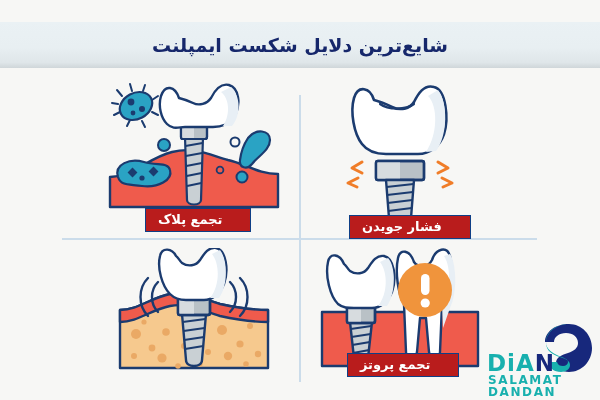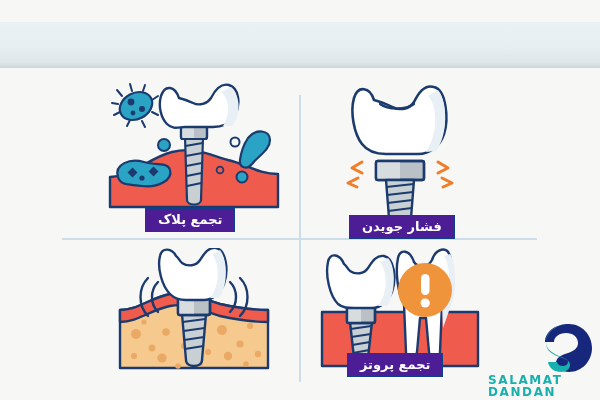--- a/index.html
+++ b/index.html
@@ -37,27 +37,27 @@
   .quad{position:absolute;}
   #quad-tl{left:100px;top:82px;width:190px;height:150px;}
   #quad-tr{left:310px;top:82px;width:190px;height:150px;}
   #quad-bl{left:100px;top:248px;width:190px;height:140px;}
   #quad-br{left:310px;top:248px;width:190px;height:140px;}
   .quad svg{display:block;}
 
   
   .badge{
     position:absolute;
-    background:#4c1d95;
+    background:#b91c1c;
     border:1px solid #0f3f86;
     color:#ffffff;
     font-size:13px;font-weight:bold;
     direction:rtl;white-space:nowrap;
     display:flex;align-items:center;justify-content:center;
-    padding:3px 12px 5px 12px;
+    padding:3px 28px 5px 12px;
     box-sizing:border-box;
     height:24px;
   }
   #badge-tl{left:145px;top:208px;}
   #badge-tr{left:349px;top:215px;}
   #badge-bl{left:128px;top:353px;}
   #badge-br{left:347px;top:353px;}
 
   
   .logo{position:absolute;left:487px;top:318px;width:108px;height:72px;}
@@ -73,20 +73,21 @@
     color:#18b0ae;line-height:1;
   }
   .logo-mark{position:absolute;left:57px;top:4px;}
 </style>
 </head>
 <body>
 
 <div id="stage">
 
   <div class="header-band"></div>
+  <div class="header-title">شایع‌ترین دلایل شکست ایمپلنت</div>
 
   <div class="divider-v"></div>
   <div class="divider-h"></div>
 
   <div class="quad" id="quad-tl">
     <svg width="190" height="150" viewBox="0 0 190 150" xmlns="http://www.w3.org/2000/svg">
 
       <g>
         <path d="M10 125 L10 95 C34 94 48 76 72 70 C96 64 112 74 128 78 C146 82 158 92 178 92 L178 125 Z" fill="#ef5b4c" stroke="#1b3b6f" stroke-width="2.4" stroke-linejoin="round"></path>
       </g>
@@ -272,16 +273,17 @@
       </g>
     </svg>
   </div>
   <div class="badge" id="badge-br">تجمع پروتز</div>
 
   <div class="logo">
     <svg class="logo-mark" width="50" height="52" viewBox="0 0 50 52" xmlns="http://www.w3.org/2000/svg">
       <path d="M25 2 C38 2 48 13 48 26 C48 39 38 50 25 50 C18 50 12 46 12 41 C12 35 18 33 24 31 C30 29 34 26 34 21 C34 15 29 11 22 11 C15 11 10 15 10 20 L1 20 C1 10 11 2 25 2 Z" fill="#17287c"></path>
       <path d="M25 2 C12 2 2 11 2 21 C2 29 9 33 16 35 C22 37 26 39 26 43 C26 47 22 50 17 50 C10 50 5 46 4 40 L13 40 C14 43 16 44 19 44 C22 44 24 42 24 40 C24 37 20 36 15 34 C8 31 2 27 2 20 C2 10 12 2 25 2 Z" fill="#18b0ae"></path>
     </svg>
+    <div class="logo-word"><span>DiA</span><span class="n">N</span></div>
     <div class="logo-sub">SALAMAT DANDAN</div>
   </div>
 
 </div>
 
 </body></html>

